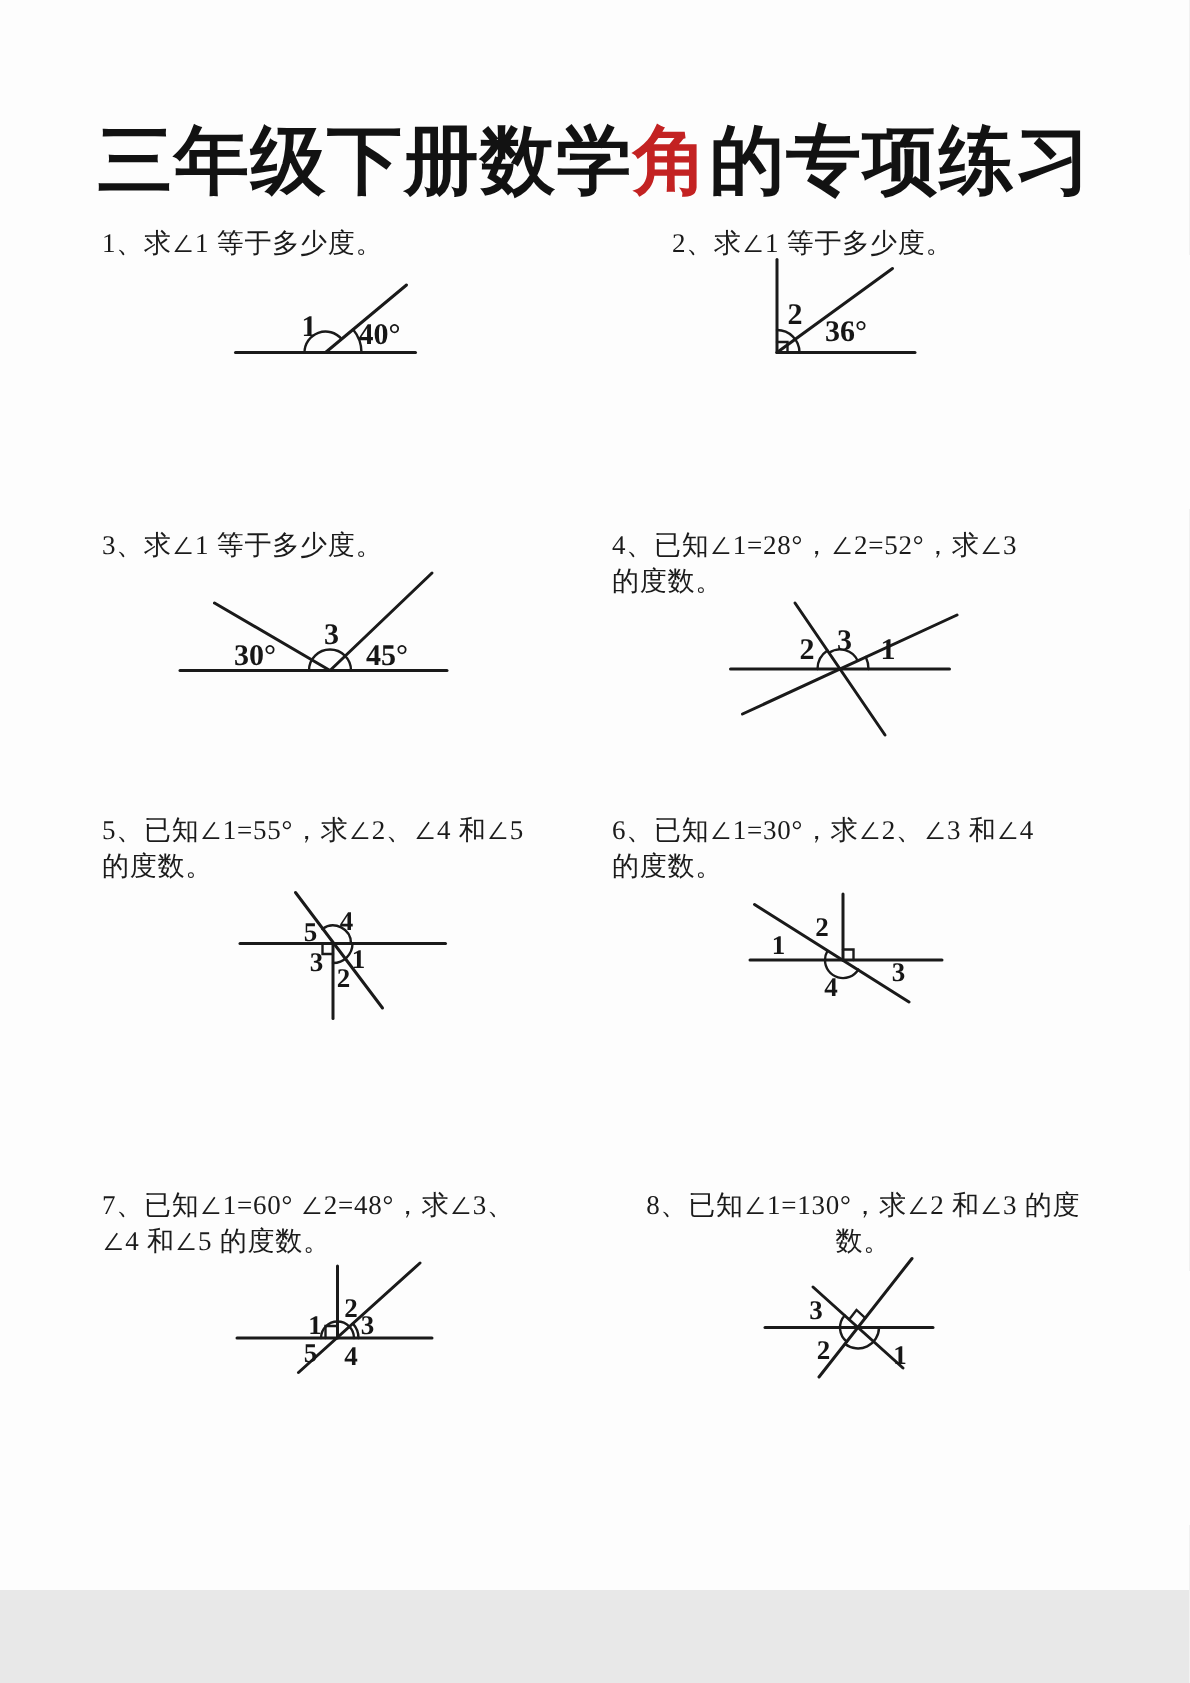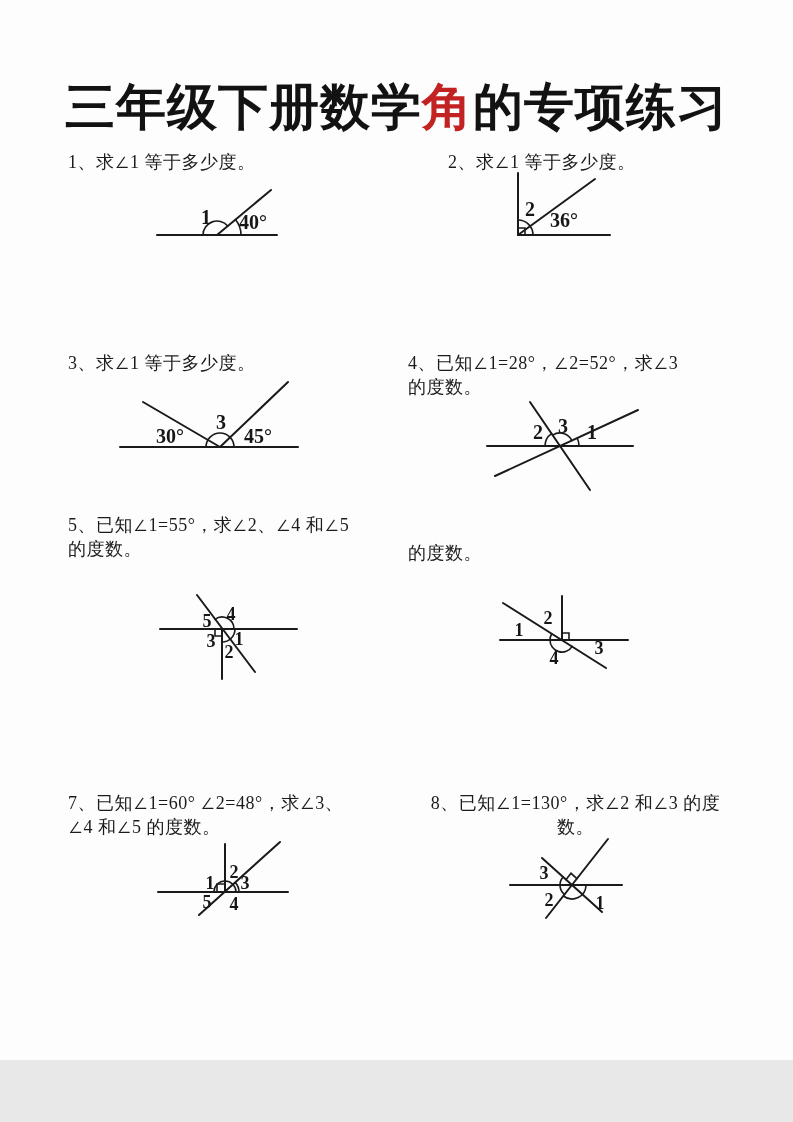--- a/index.html
+++ b/index.html
@@ -89,39 +89,40 @@
     <line x1="105" y1="16" x2="165" y2="104"></line>
     <line x1="70" y1="90" x2="213" y2="24"></line>
     <path class="thin" d="M120,60 A15,15 0 0 1 126.6,47.6"></path>
     <path class="thin" d="M127.7,49.2 A13,13 0 0 1 146.8,54.5"></path>
     <path class="thin" d="M152.2,52 A19,19 0 0 1 154,60"></path>
     <text class="lbl" x="113" y="53">2</text>
     <text class="lbl" x="138" y="47">3</text>
     <text class="lbl" x="167" y="53">1</text>
   </svg>
 
-  <div class="prob-text" style="left:68px;top:513px;">
+  <div class="prob-text" style="left:68px;top:541px;">
     <div>5、已知∠1=55°，求∠2、∠4 和∠5</div>
     <div>的度数。</div>
   </div>
   <svg class="diagram" style="left:152px;top:587px;" width="160" height="100">
     <line x1="8" y1="42" x2="145" y2="42"></line>
     <line x1="45" y1="8" x2="103" y2="85"></line>
     <line x1="70" y1="42" x2="70" y2="92"></line>
     <polyline class="thin" points="63,42 63,49 70,49"></polyline>
     <path class="thin" d="M62.9,32.3 A12,12 0 0 1 82,42"></path>
     <path class="thin" d="M70,55 A13,13 0 0 0 83,42"></path>
     <text class="lbl lbl-sm" x="55" y="40">5</text>
     <text class="lbl lbl-sm" x="79" y="33">4</text>
     <text class="lbl lbl-sm" x="59" y="60">3</text>
     <text class="lbl lbl-sm" x="87" y="58">1</text>
     <text class="lbl lbl-sm" x="77" y="71">2</text>
   </svg>
 
   <div class="prob-text" style="left:408px;top:541px;">
+    <div>6、已知∠1=30°，求∠2、∠3 和∠4</div>
     <div>的度数。</div>
   </div>
   <svg class="diagram" style="left:486px;top:594px;" width="150" height="85">
     <line x1="14" y1="46" x2="142" y2="46"></line>
     <line x1="76" y1="46" x2="76" y2="2"></line>
     <line x1="17" y1="9" x2="120" y2="74"></line>
     <polyline class="thin" points="76,39 83,39 83,46"></polyline>
     <path class="thin" d="M64,46 A12,12 0 0 1 65.6,40"></path>
     <path class="thin" d="M86.2,52.4 A12,12 0 0 1 64,46"></path>
     <text class="lbl lbl-sm" x="33" y="42">1</text>

